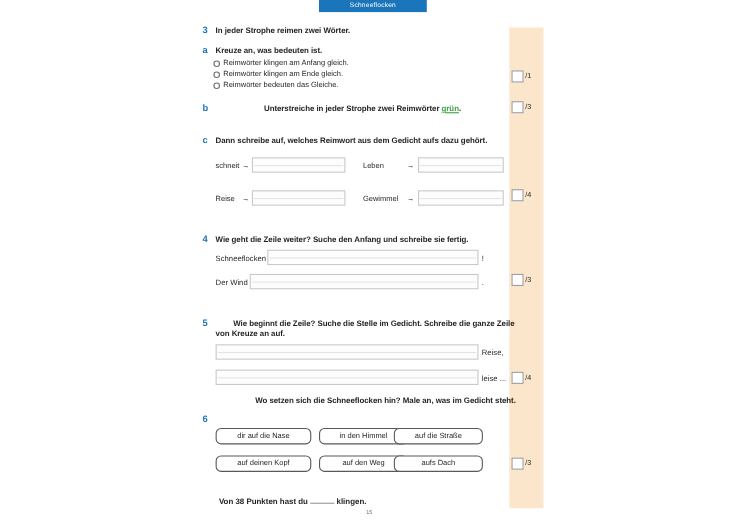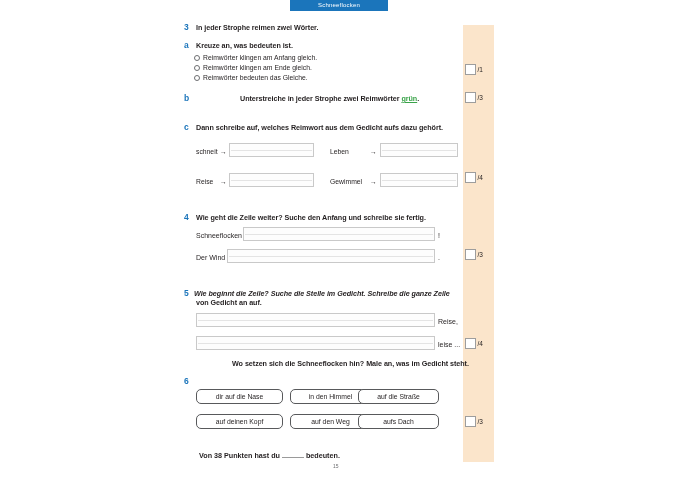--- a/index.html
+++ b/index.html
@@ -256,38 +256,38 @@
 
   <div class="plain" style="left:196px; top:232px;">Schneeflocken</div>
   <div class="wbox" style="left:243px; top:227px; width:192px; height:14px;"></div>
   <div class="plain" style="left:438px; top:232px;">!</div>
 
   <div class="plain" style="left:196px; top:254px;">Der Wind</div>
   <div class="wbox" style="left:227px; top:249px; width:208px; height:14px;"></div>
   <div class="plain" style="left:438px; top:254px;">.</div>
 
   <div class="marker" style="left:184px; top:288px;">5</div>
-  <div class="qtext" style="left:194px; top:289px;font-style:italic;">Wie beginnt die Zeile? Suche die Stelle im Gedicht. Schreibe die ganze Zeile</div>
-  <div class="qtext" style="left:196px; top:298px;">von Gedicht an auf.</div>
+  <div class="qtext" style="left:212px; top:289px;">Wie beginnt die Zeile? Suche die Stelle im Gedicht. Schreibe die ganze Zeile</div>
+  <div class="qtext" style="left:196px; top:298px;">von Kreuze an auf.</div>
 
   <div class="wbox" style="left:196px; top:313px; width:239px; height:14px;"></div>
   <div class="plain" style="left:438px; top:318px;">Reise,</div>
 
   <div class="wbox" style="left:196px; top:336px; width:239px; height:14px;"></div>
   <div class="plain" style="left:438px; top:341px;">leise ...</div>
 
   <div class="marker" style="left:184px; top:376px;">6</div>
   <div class="qtext" style="left:196px; top:359px;padding-left:36px;">Wo setzen sich die Schneeflocken hin? Male an, was im Gedicht steht.</div>
 
   <div class="chip" style="left:196px; top:389px; width:87px; height:15px;">dir auf die Nase</div>
   <div class="chip" style="left:290px; top:389px; width:81px; height:15px;">in den Himmel</div>
   <div class="chip" style="left:358px; top:389px; width:81px; height:15px;">auf die Straße</div>
 
   <div class="chip" style="left:196px; top:414px; width:87px; height:15px;">auf deinen Kopf</div>
   <div class="chip" style="left:290px; top:414px; width:81px; height:15px;">auf den Weg</div>
   <div class="chip" style="left:358px; top:414px; width:81px; height:15px;">aufs Dach</div>
 
   <div id="footer-line">
-    <span>Von 38 Punkten hast du</span><span class="blank-fill"></span><span>bedeuten.</span>
+    <span>Von 38 Punkten hast du</span><span class="blank-fill"></span><span>klingen.</span>
   </div>
   <div id="page-number">15</div>
 
 </div>
 
 </body></html>

